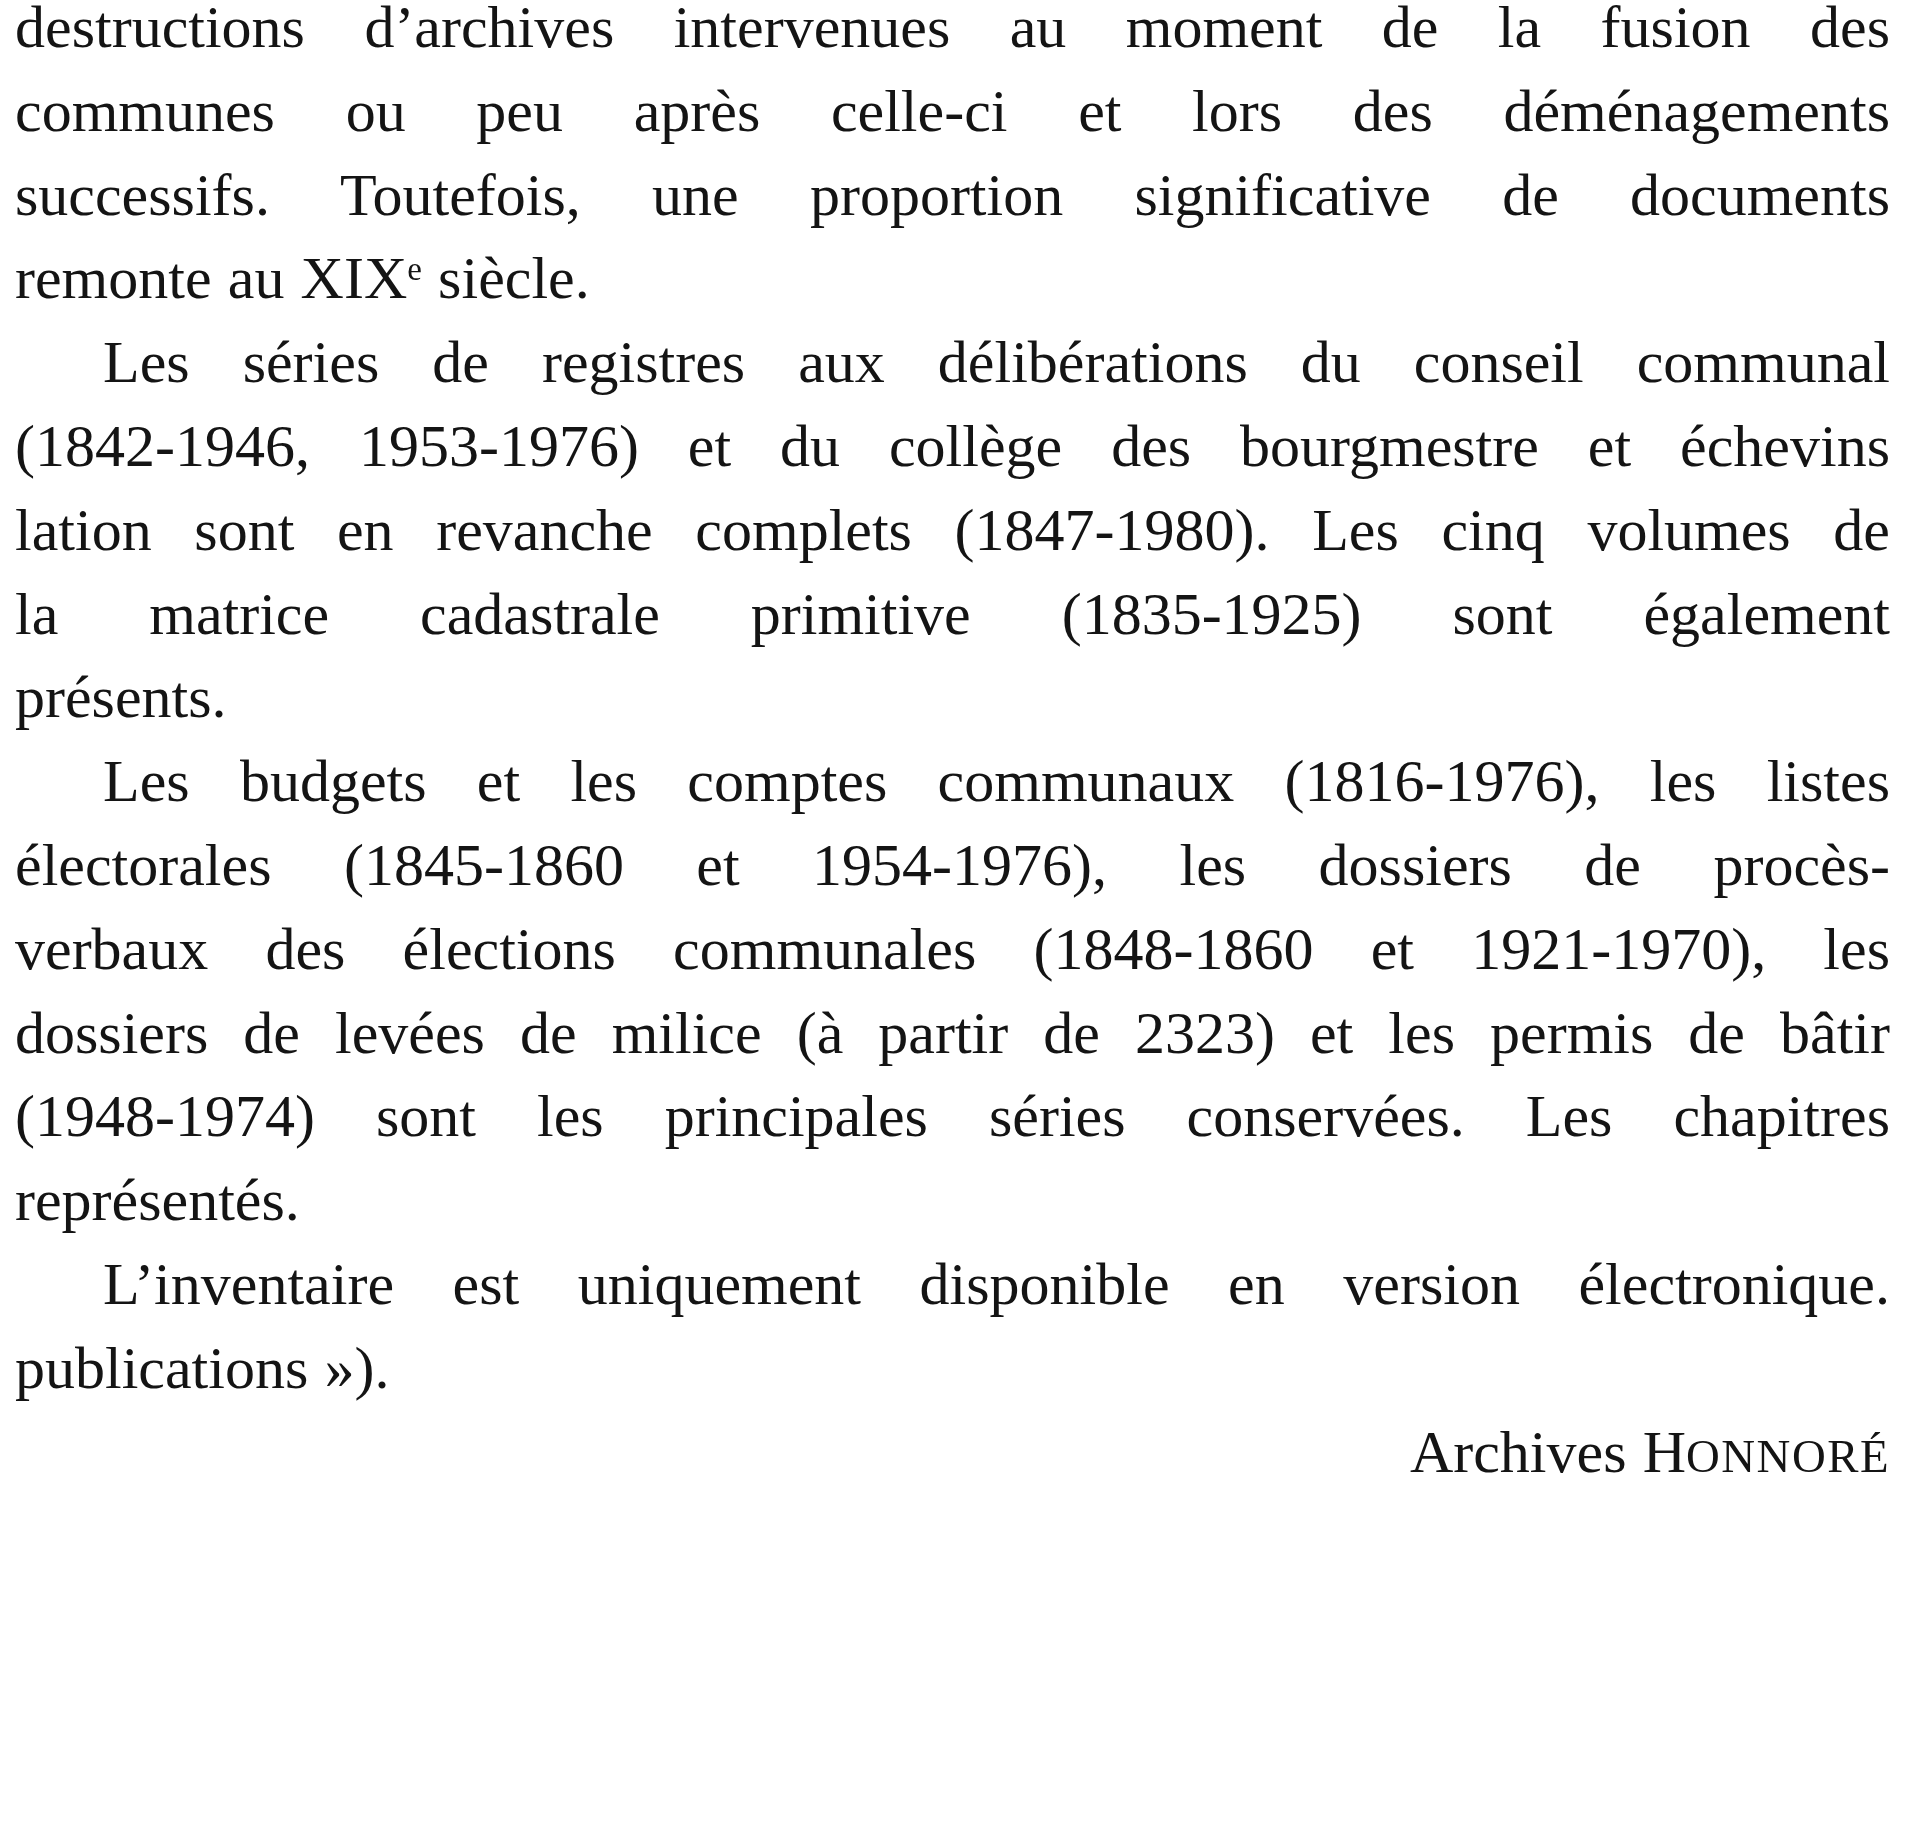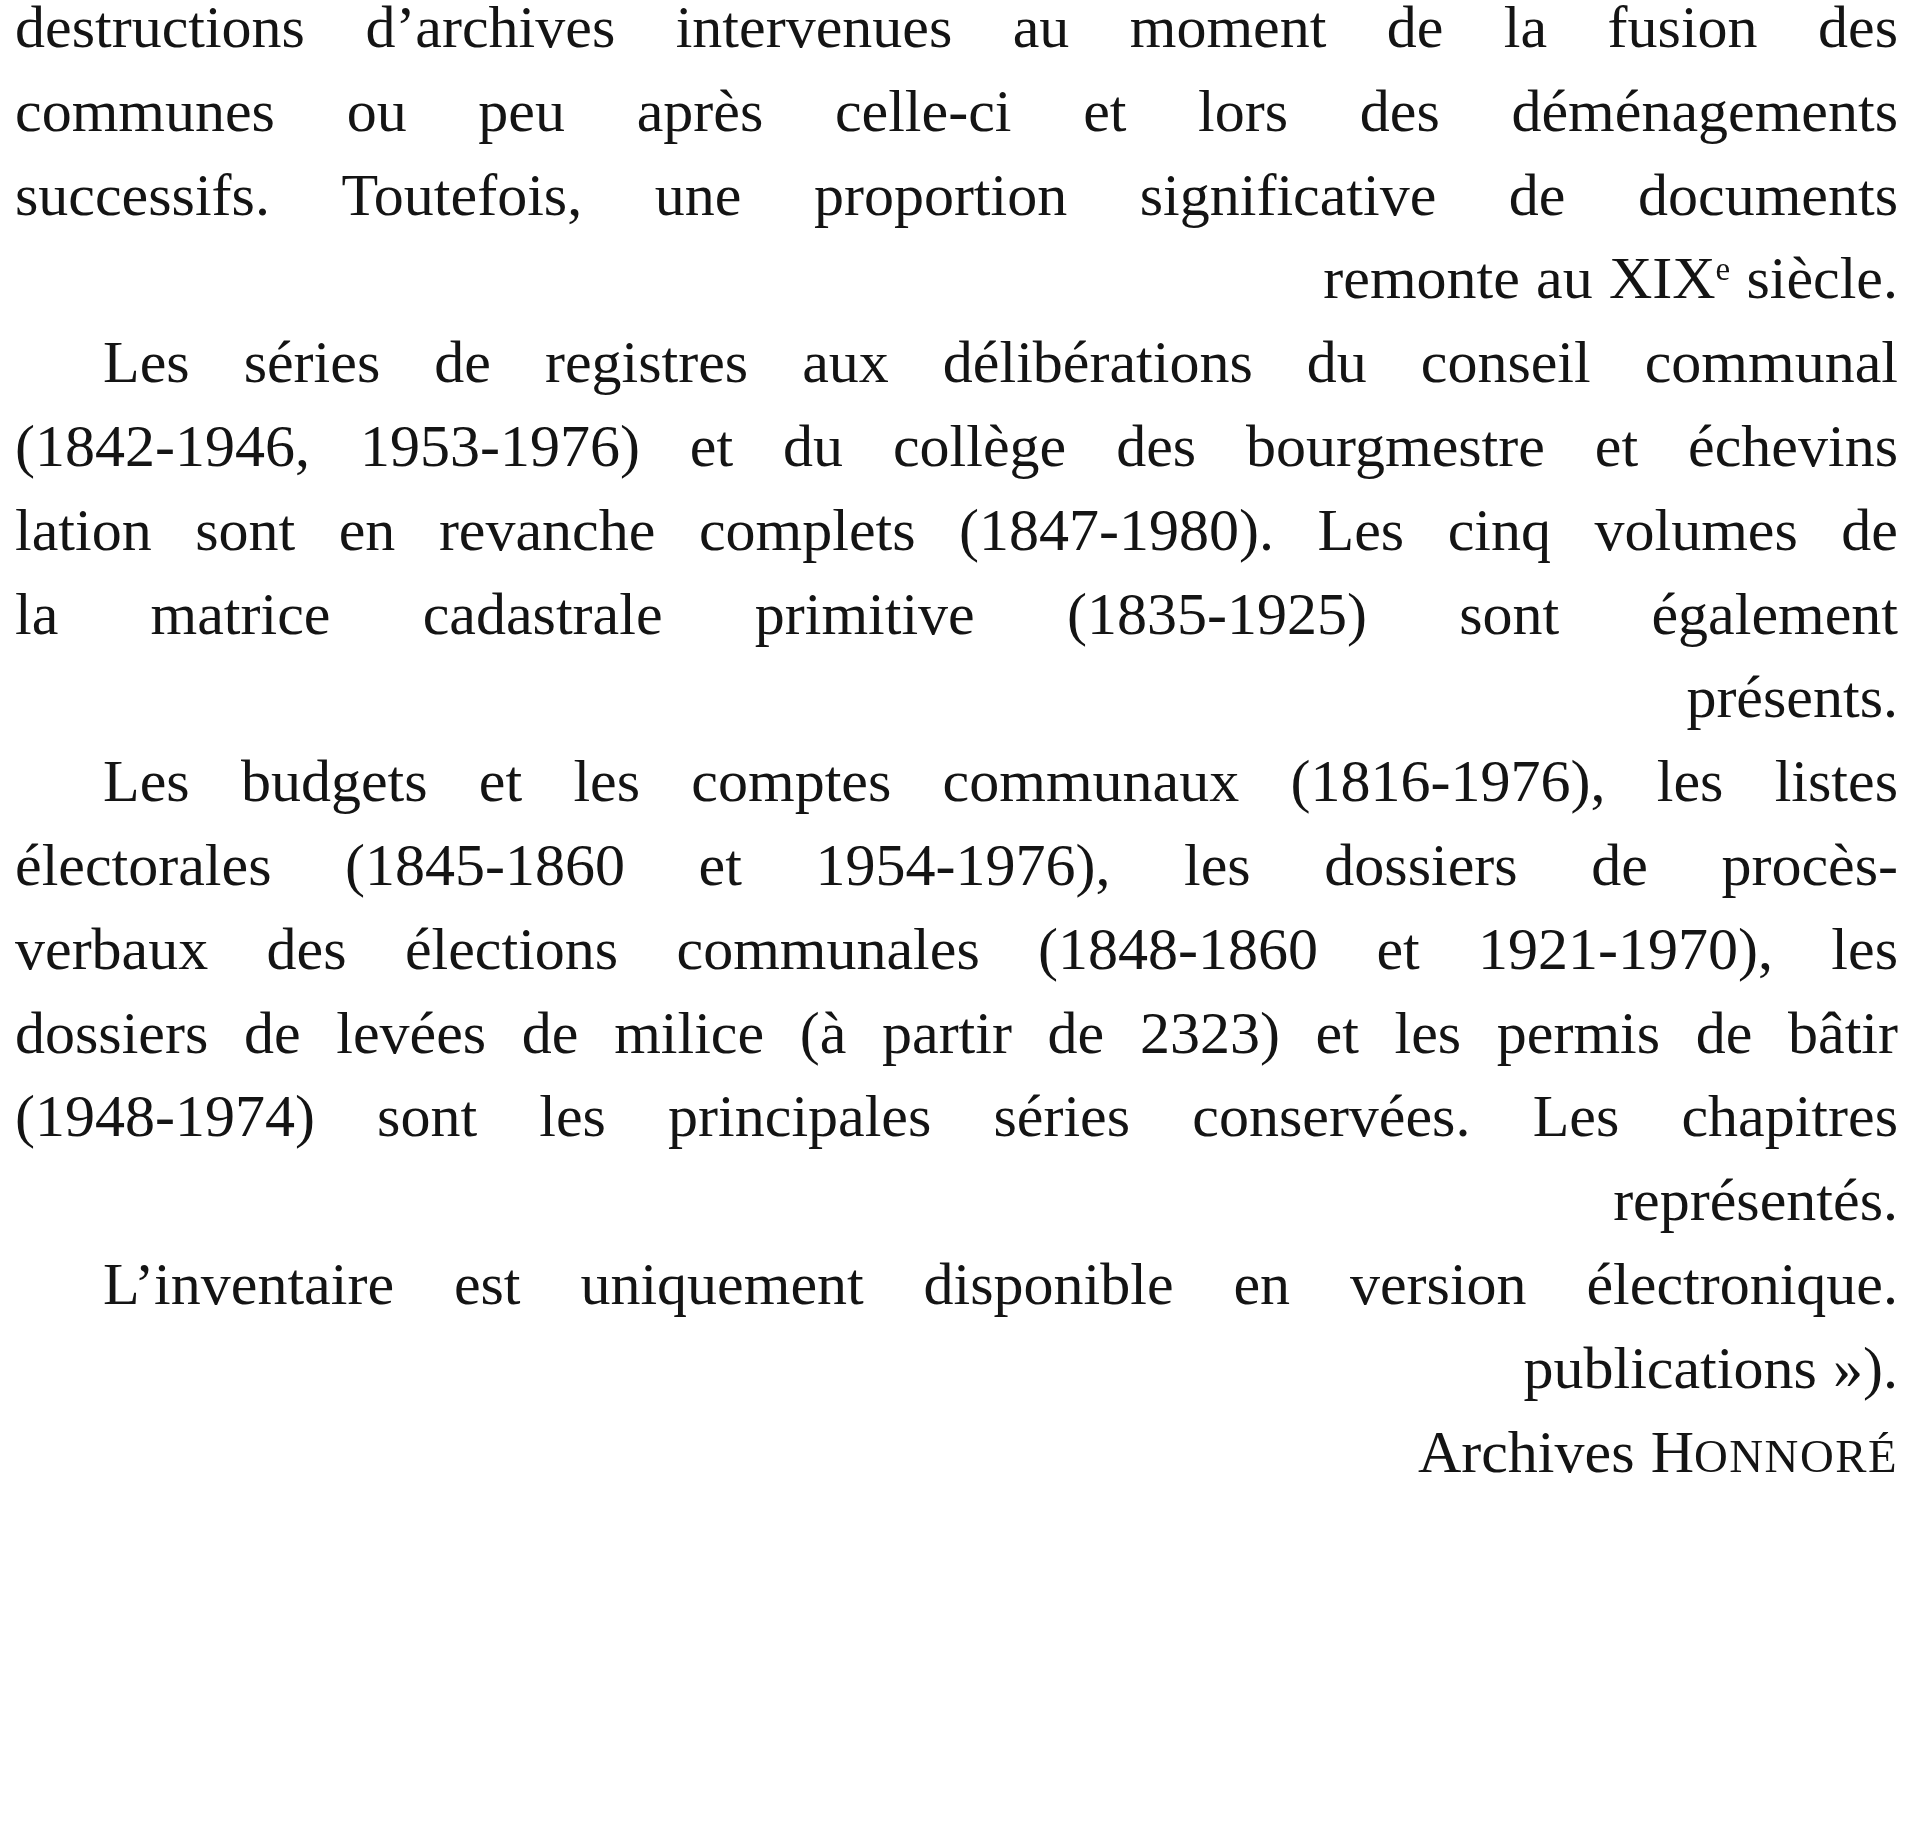--- a/index.html
+++ b/index.html
@@ -7,33 +7,33 @@
     padding: 0;
     background: #ffffff;
   }
   .page {
     position: relative;
     box-sizing: border-box;
     width: 1920px;
     height: 1844px;
     background: #ffffff;
     overflow: hidden;
-    padding: 0 22px 0 15px;
+    padding: 0 30px 0 15px;
     font-family: "Liberation Serif", "DejaVu Serif", serif;
     font-size: 60px;
     line-height: 83.8px;
     color: #141414;
   }
   .content {
     margin-top: -14px;
   }
   .line {
     height: 83.8px;
     overflow: hidden;
-    text-align: right;
+    text-align: left;
     word-spacing: 0.02em;
   }
   
   .line.just {
     text-align: justify;
   }
   .line.just::after {
     content: "";
     display: inline-block;
     width: 100%;

